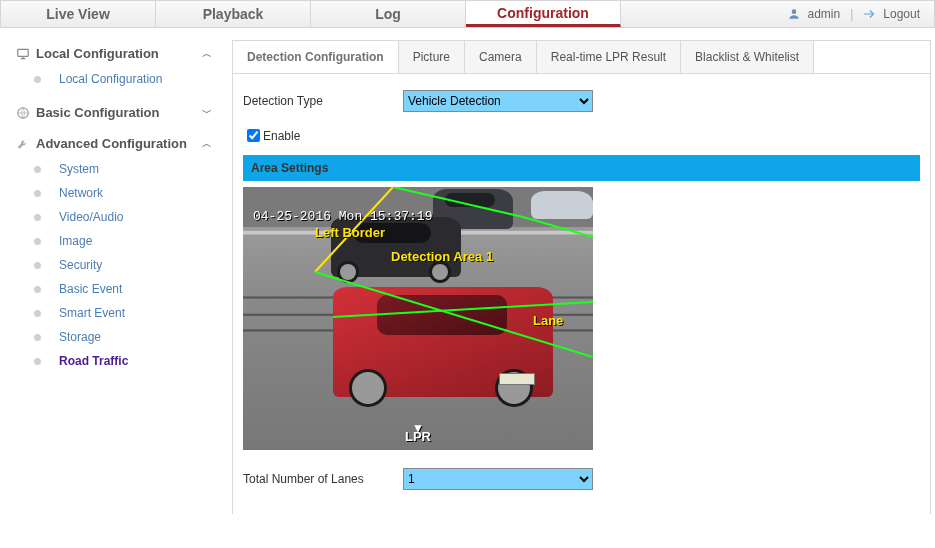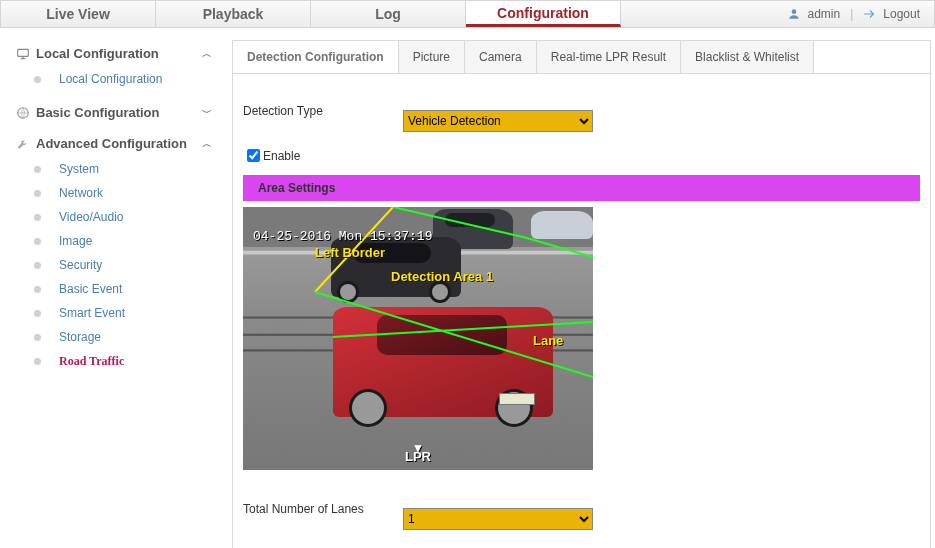--- a/index.html
+++ b/index.html
@@ -69,21 +69,21 @@
     font-size: 12px;
   }
   .side-items li::before {
     content: "";
     width: 7px; height: 7px; border-radius: 50%;
     background: #d0d0d0;
     margin-left: -18px;
     margin-right: 10px;
     flex-shrink: 0;
   }
-  .side-items li.active { color: #be185d; font-weight: bold; font-family: Liberation Serif, serif; }
+  .side-items li.active { color: #4c1d95; font-weight: bold; }
   .main { flex: 1; border: 1px solid #d9d9d9; border-bottom: none; }
   .subtabs {
     display: flex;
     border-bottom: 1px solid #d9d9d9;
     background: #fff;
   }
   .subtabs .stab {
     padding: 9px 14px;
     border-right: 1px solid #d9d9d9;
     font-size: 12px;
@@ -101,31 +101,30 @@
     display: flex;
     align-items: center;
     margin-bottom: 14px;
   }
   .row .label { width: 160px; color: #333; }
   .row select {
     width: 190px;
     height: 22px;
     border: 1px solid #888;
     font-size: 12px;
-    background: #eab308;
-    margin-top: 20px;
+    background: #7dd3fc;
   }
   .chk-row {
     display: flex; align-items: center; gap: 0;
     margin-bottom: 10px;
   }
   .section-head {
-    background: #d946ef;
-    font-weight: bold;
-    padding: 6px 15px;
+    background: #0ea5e9;
+    font-weight: bold;
+    padding: 6px 8px;
     margin-bottom: 6px;
   }
   .preview {
     width: 350px; height: 263px;
     position: relative;
     background: #7a7a7a;
     overflow: hidden;
     margin-bottom: 18px;
   }
   .road {

